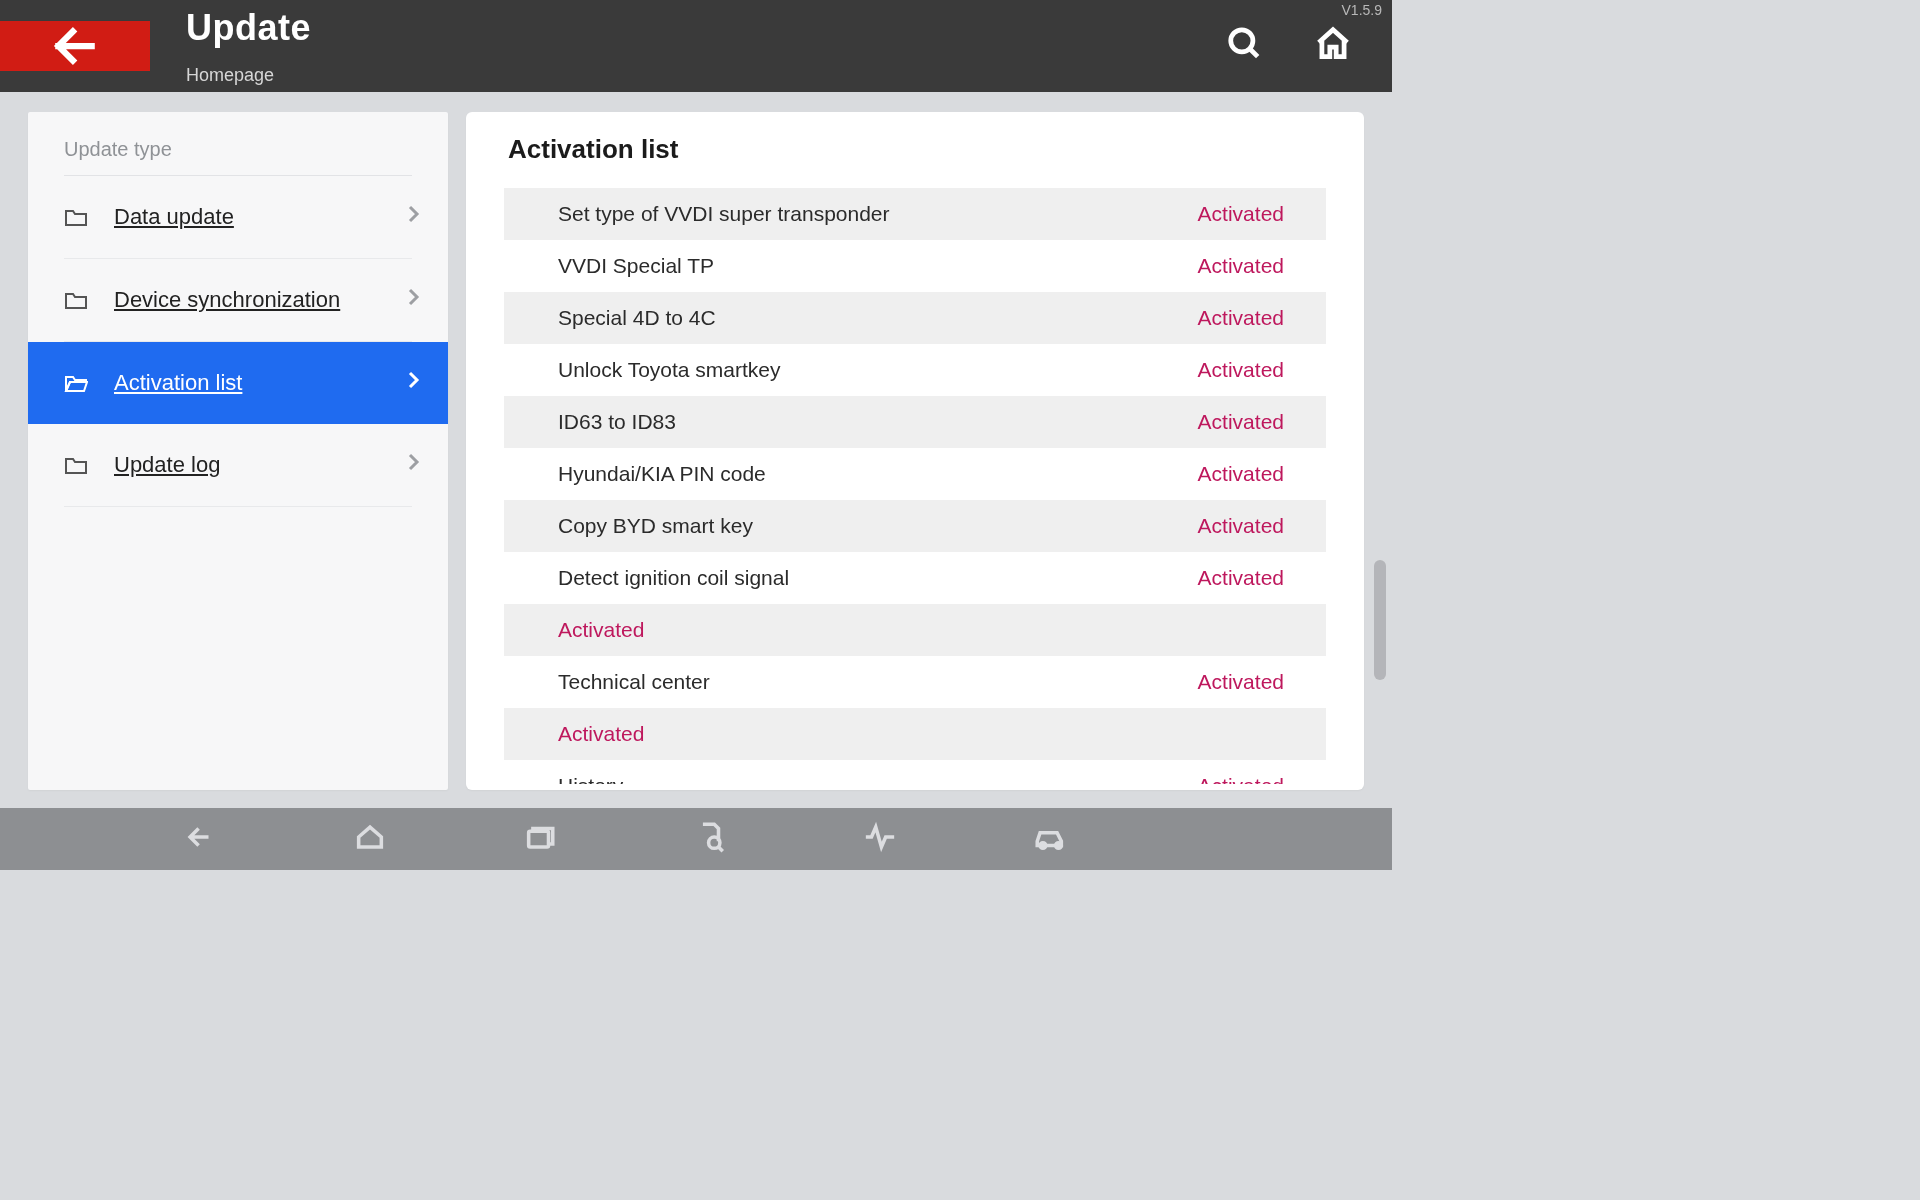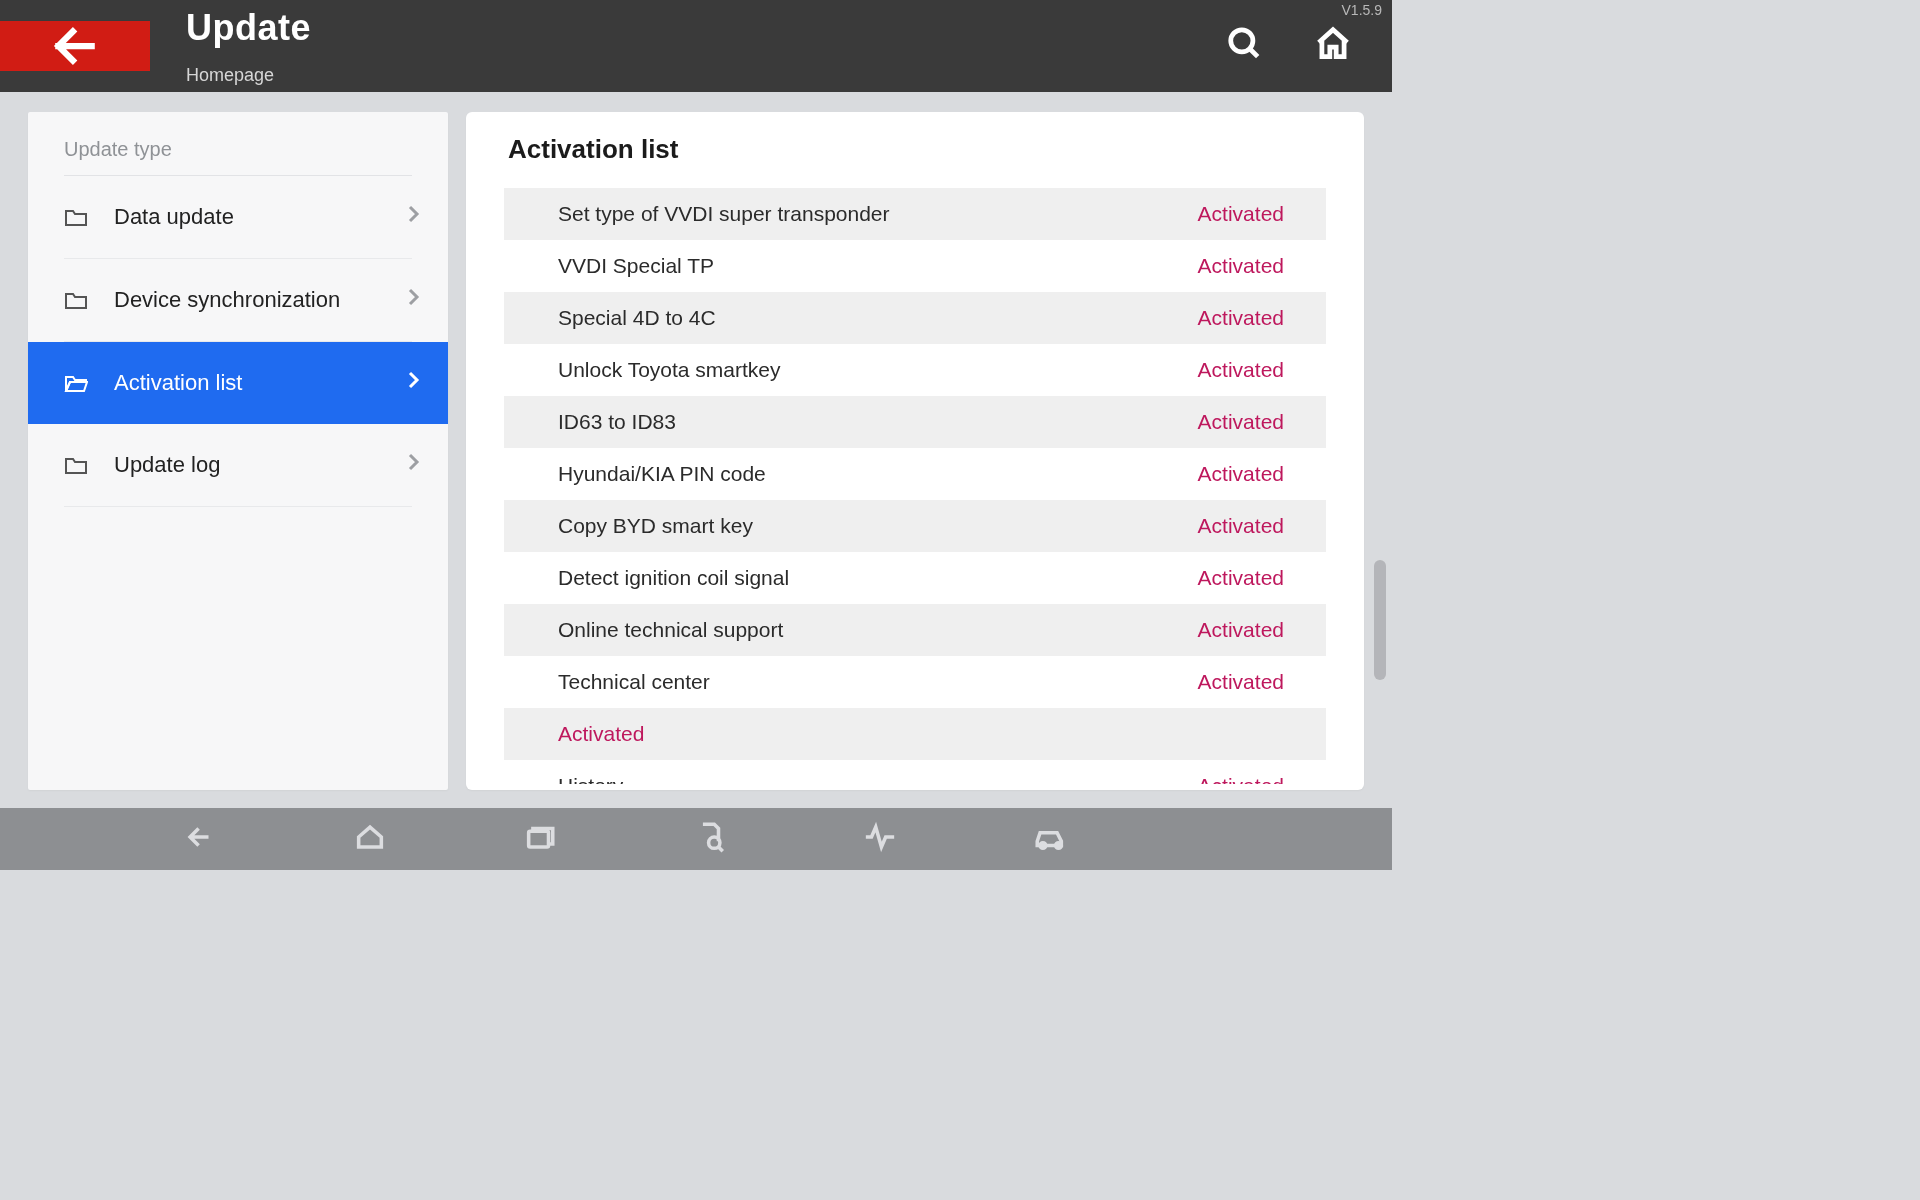--- a/index.html
+++ b/index.html
@@ -20,21 +20,21 @@
 
   
   .body { position: absolute; top: 92px; left: 0; right: 0; bottom: 0; padding: 20px 28px 80px 28px; display: flex; gap: 18px; }
 
   .sidebar { width: 420px; background: #f7f7f8; border-radius: 2px; box-shadow: 0 1px 2px rgba(0,0,0,0.04); padding-top: 14px; }
   .sidebar-title { font-size: 20px; color: #8f9296; padding: 12px 36px 14px 36px; }
   .sidebar hr.sep { border: none; border-top: 1px solid #e2e3e6; margin: 0 36px; }
   .side-item { display: flex; align-items: center; height: 82px; padding: 0 28px 0 36px; font-size: 22px; color: #222; cursor: pointer; position: relative; }
   .side-item .icon { width: 30px; display: flex; align-items: center; }
   .side-item .icon svg { width: 24px; height: 20px; fill: none; stroke: #555; stroke-width: 2; }
-  .side-item .label { flex: 1; padding-left: 20px; font-weight: 500; }
+  .side-item .label { flex: 1; padding-left: 20px; font-weight: 500; text-decoration: underline; }
   .side-item .chev { color: #9d9fa3; }
   .side-item .chev svg { width: 14px; height: 20px; fill: none; stroke: #9d9fa3; stroke-width: 3; }
   .side-item.active { background: #1f6bf0; color: #fff; }
   .side-item.active .icon svg { stroke: #fff; }
   .side-item.active .chev svg { stroke: #fff; }
   .side-item + hr.sep-inner { border: none; border-top: 1px solid #e8e9eb; margin: 0 36px; }
 
   .main { flex: 1; background: #fff; border-radius: 6px; box-shadow: 0 1px 2px rgba(0,0,0,0.04); padding: 22px 38px 0 38px; overflow: hidden; position: relative; }
   .main-title { font-size: 26px; font-weight: 700; color: #1b1b1b; margin-bottom: 18px; padding-left: 4px; }
   .list { height: calc(100% - 60px); overflow-y: auto; margin-top: 23px; }
@@ -169,21 +169,20 @@
           </div>
           <div class="row">
             <span class="name">Copy BYD smart key</span>
             <span class="status">Activated</span>
           </div>
           <div class="row">
             <span class="name">Detect ignition coil signal</span>
             <span class="status">Activated</span>
           </div>
           <div class="row">
-            <span class="name">Online technical support</span>
             <span class="status">Activated</span>
           </div>
           <div class="row">
             <span class="name">Technical center</span>
             <span class="status">Activated</span>
           </div>
           <div class="row">
             <span class="status">Activated</span>
           </div>
           <div class="row">

